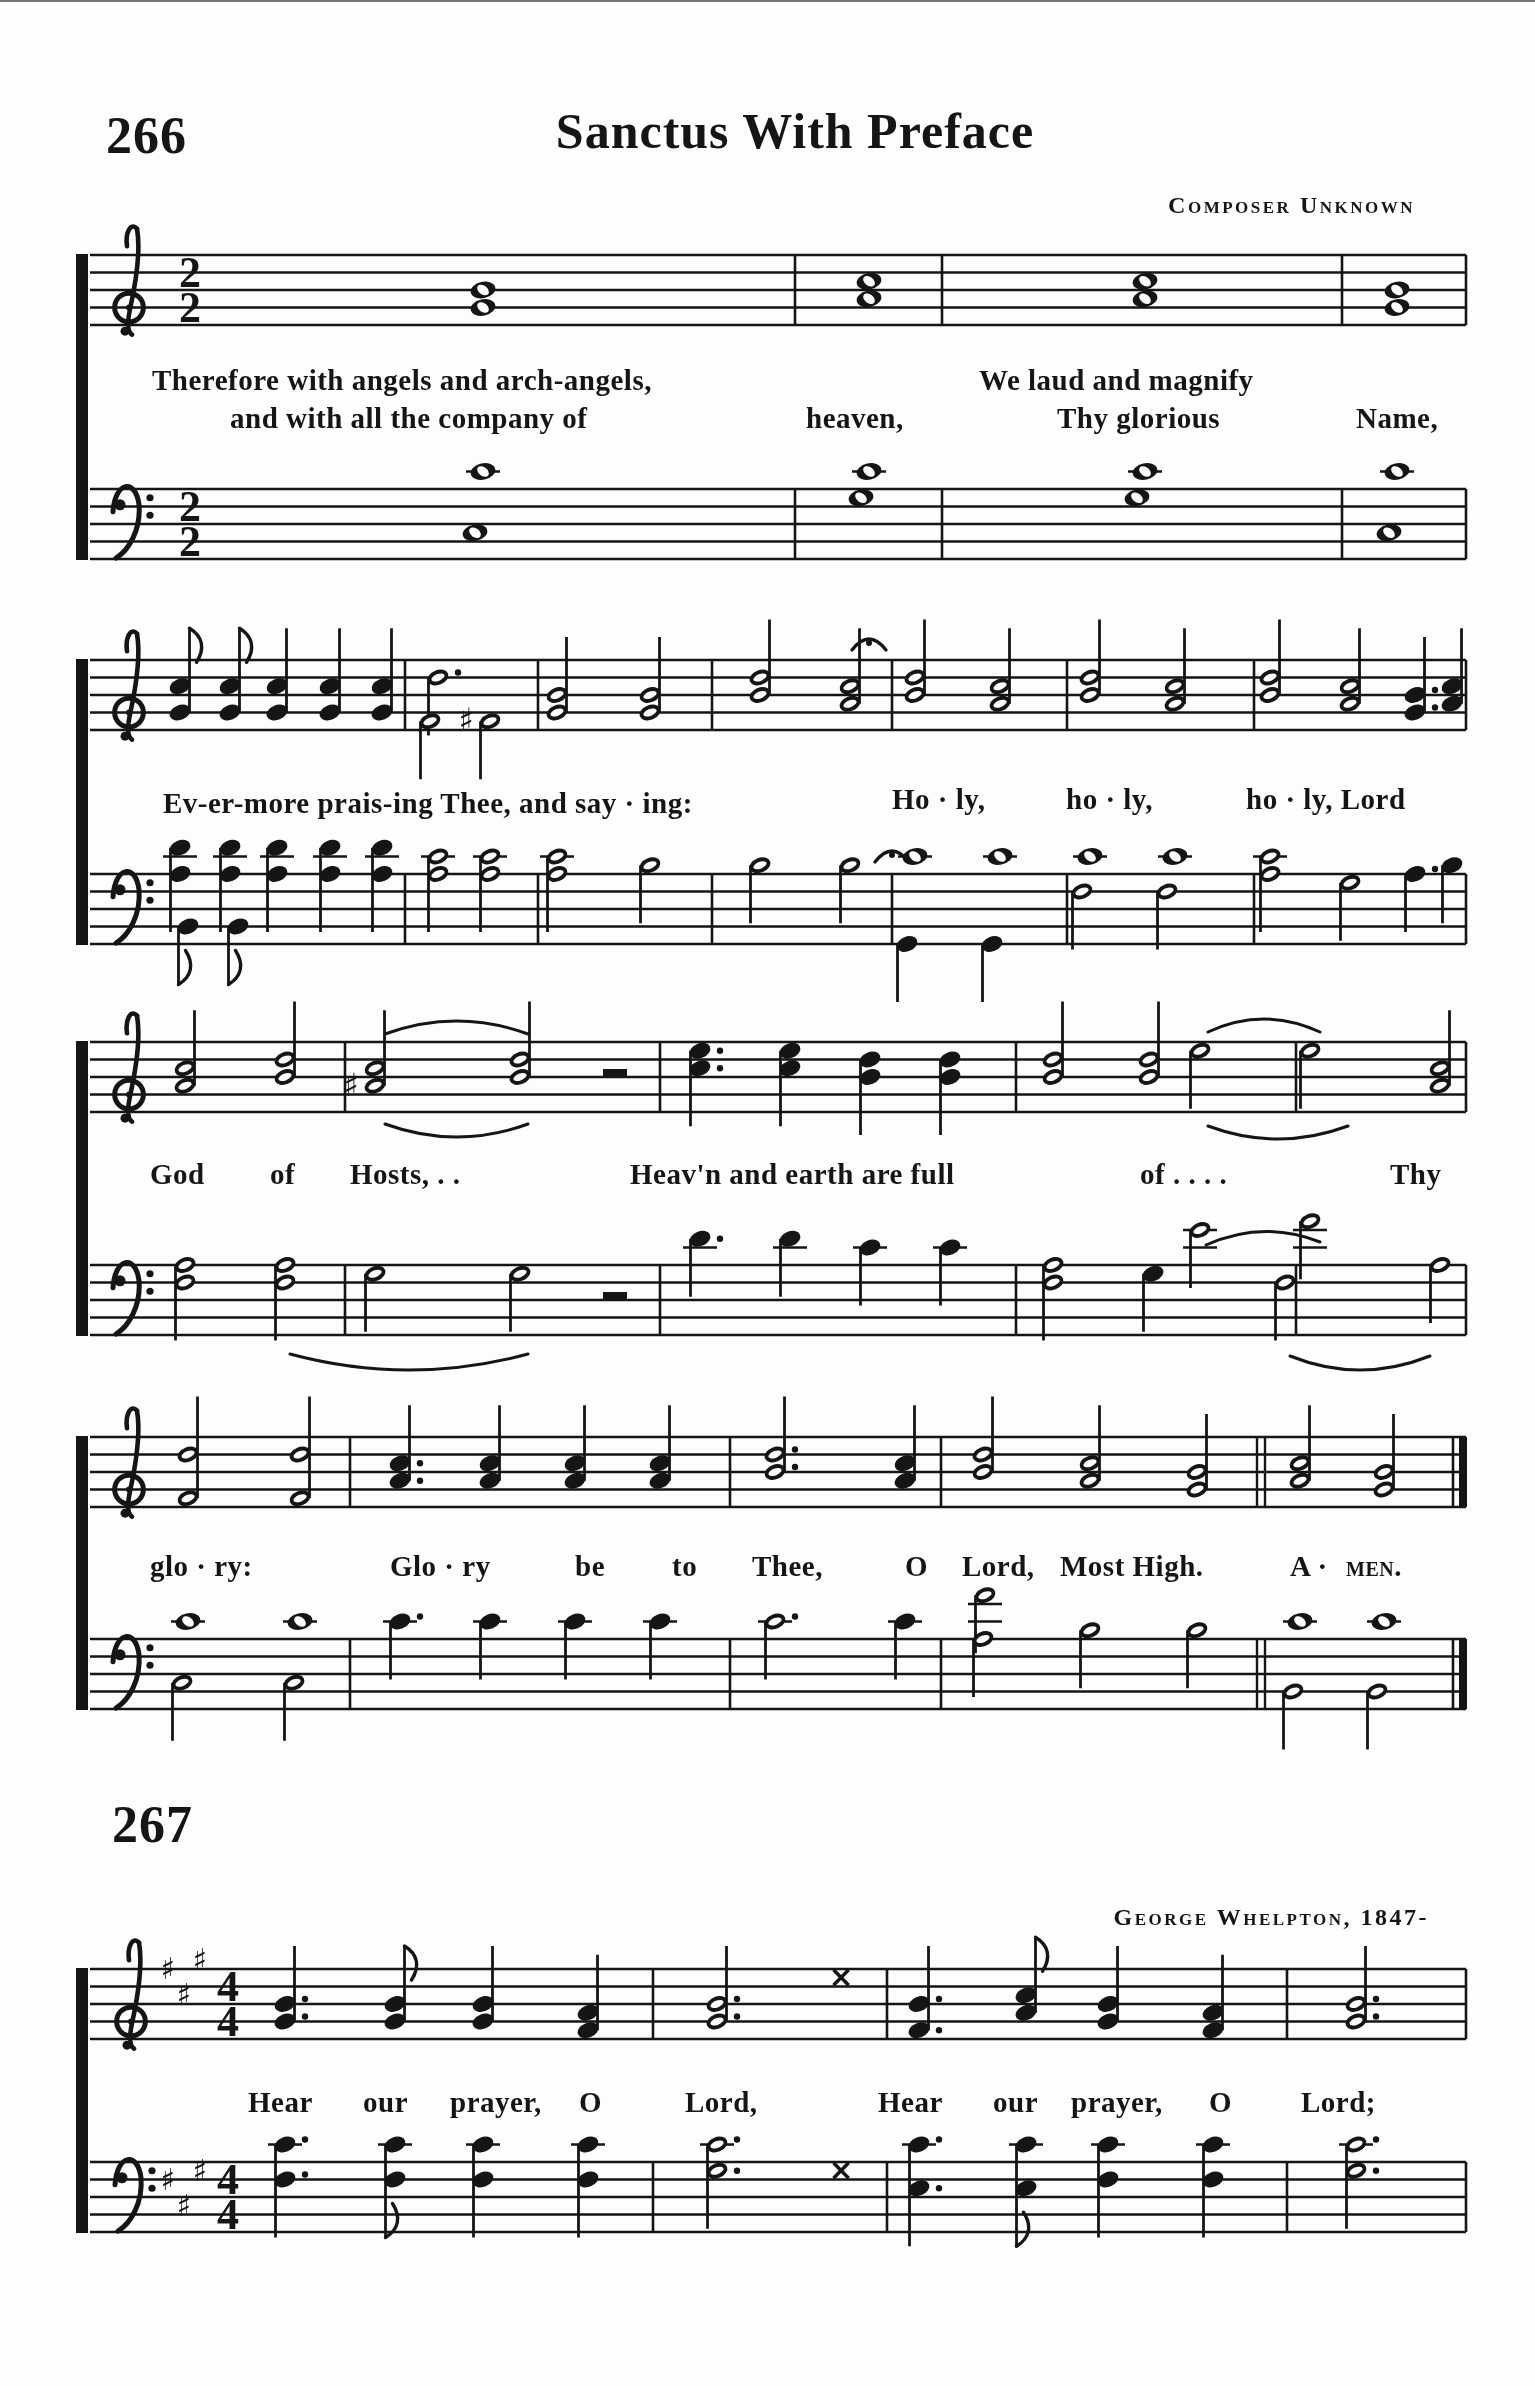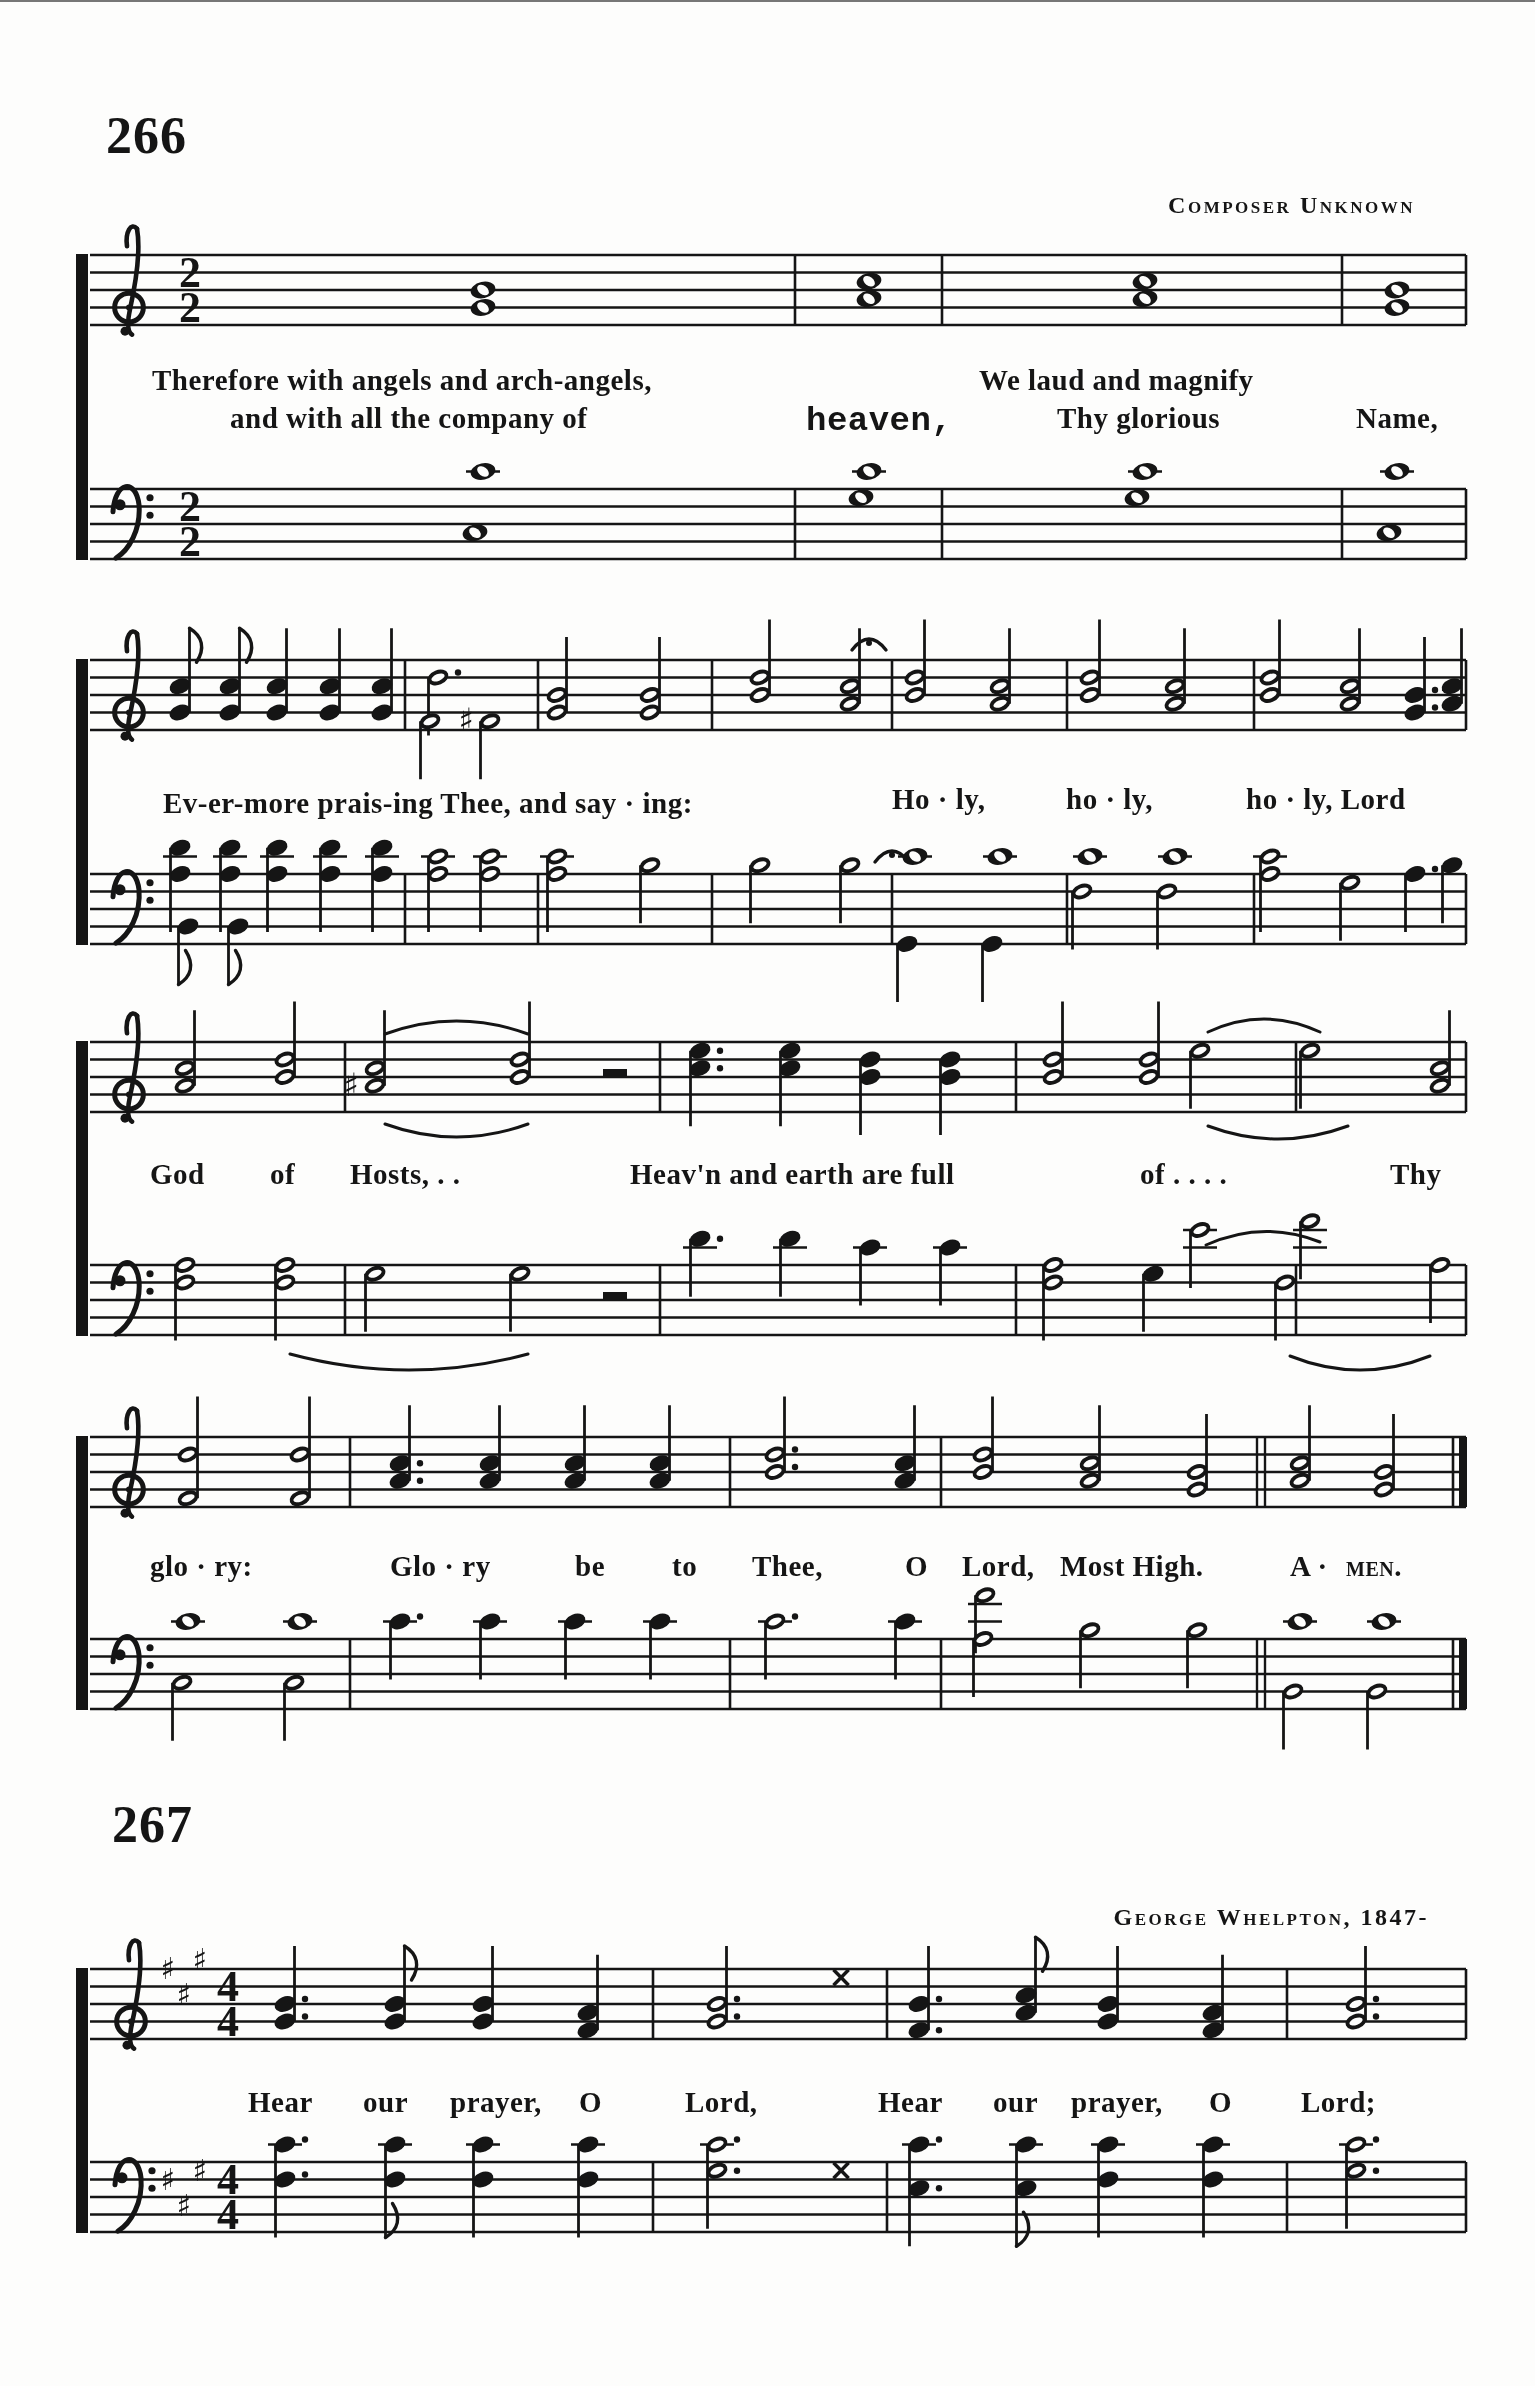--- a/index.html
+++ b/index.html
@@ -13,20 +13,21 @@
   .htitle{position:absolute;font-weight:700;font-size:50px;letter-spacing:1px;transform:translateX(-50%);white-space:nowrap;}
   .composer{position:absolute;font-weight:600;font-size:24px;font-variant:small-caps;letter-spacing:2.5px;white-space:nowrap;}
   .lyr{position:absolute;font-weight:700;letter-spacing:.5px;white-space:pre;line-height:1;}
   .sc{font-variant:small-caps;font-size:26px;}
 </style>
 </head>
 <body>
 
 <div class="page">
   <div class="hnum" id="no1" style="left:106px;top:104px">266</div>
+  <div class="htitle" id="t1" style="left:795px;top:100px">Sanctus With Preface</div>
   <div class="composer" id="c1" style="right:120px;top:190px">Composer Unknown</div>
 
   <svg id="notation" width="1535" height="2386" viewBox="0 0 1535 2386">
       <g>
         <rect x="76" y="252" width="12" height="306" fill="#151515"></rect>
         <line x1="90" y1="253" x2="1466" y2="253" stroke="#151515" stroke-width="2.3"></line>
         <line x1="90" y1="270.5" x2="1466" y2="270.5" stroke="#151515" stroke-width="2.3"></line>
         <line x1="90" y1="288" x2="1466" y2="288" stroke="#151515" stroke-width="2.3"></line>
         <line x1="90" y1="305.5" x2="1466" y2="305.5" stroke="#151515" stroke-width="2.3"></line>
         <line x1="90" y1="323" x2="1466" y2="323" stroke="#151515" stroke-width="2.3"></line>
@@ -750,21 +751,21 @@
         <line x1="1346.5" y1="2142.5" x2="1346.5" y2="2226.75" stroke="#151515" stroke-width="2.8"></line>
         <circle cx="1376" cy="2137.5" r="3.2" fill="#151515"></circle>
         <circle cx="1376" cy="2168.75" r="3.2" fill="#151515"></circle>
       </g>
     </svg>
 
   <div id="lyrics">
       <span class="lyr" style="left: 152px; top: 364px; font-size: 29px;">Therefore with angels and arch-angels,</span>
       <span class="lyr" style="left: 979px; top: 364px; font-size: 29px;">We laud and magnify</span>
       <span class="lyr" style="left: 230px; top: 402px; font-size: 29px;">and with all the company of</span>
-      <span class="lyr" style="left: 806px; top: 402px; font-size: 34px; font-family: Liberation Mono, monospace;">heaven,</span>
+      <span class="lyr" style="left: 806px; top: 402px; font-size: 29px;">heaven,</span>
       <span class="lyr" style="left: 1057px; top: 402px; font-size: 29px;">Thy glorious</span>
       <span class="lyr" style="left: 1356px; top: 402px; font-size: 29px;">Name,</span>
       <span class="lyr" style="left: 163px; top: 787px; font-size: 29px;">Ev-er-more prais-ing Thee, and say · ing:</span>
       <span class="lyr" style="left: 892px; top: 783px; font-size: 29px;">Ho · ly,</span>
       <span class="lyr" style="left: 1066px; top: 783px; font-size: 29px;">ho · ly,</span>
       <span class="lyr" style="left: 1246px; top: 783px; font-size: 29px;">ho · ly, Lord</span>
       <span class="lyr" style="left: 150px; top: 1158px; font-size: 29px;">God</span>
       <span class="lyr" style="left: 270px; top: 1158px; font-size: 29px;">of</span>
       <span class="lyr" style="left: 350px; top: 1158px; font-size: 29px;">Hosts, . .</span>
       <span class="lyr" style="left: 630px; top: 1158px; font-size: 29px;">Heav'n and earth are full</span>

